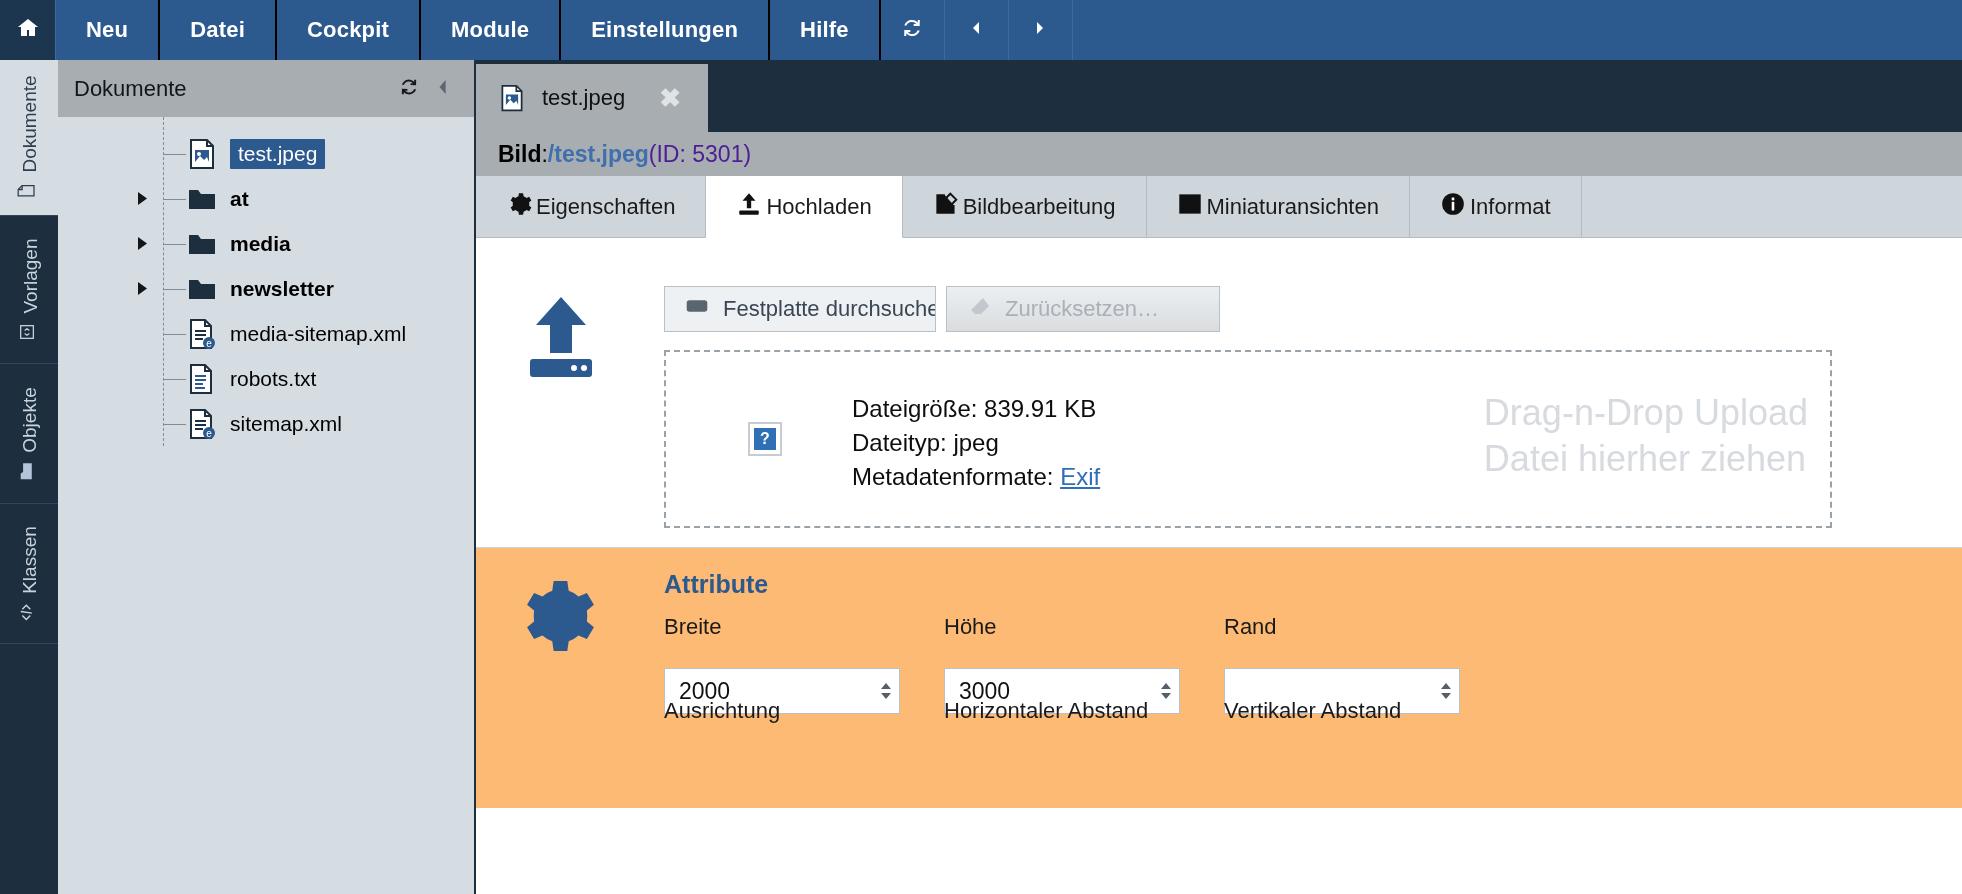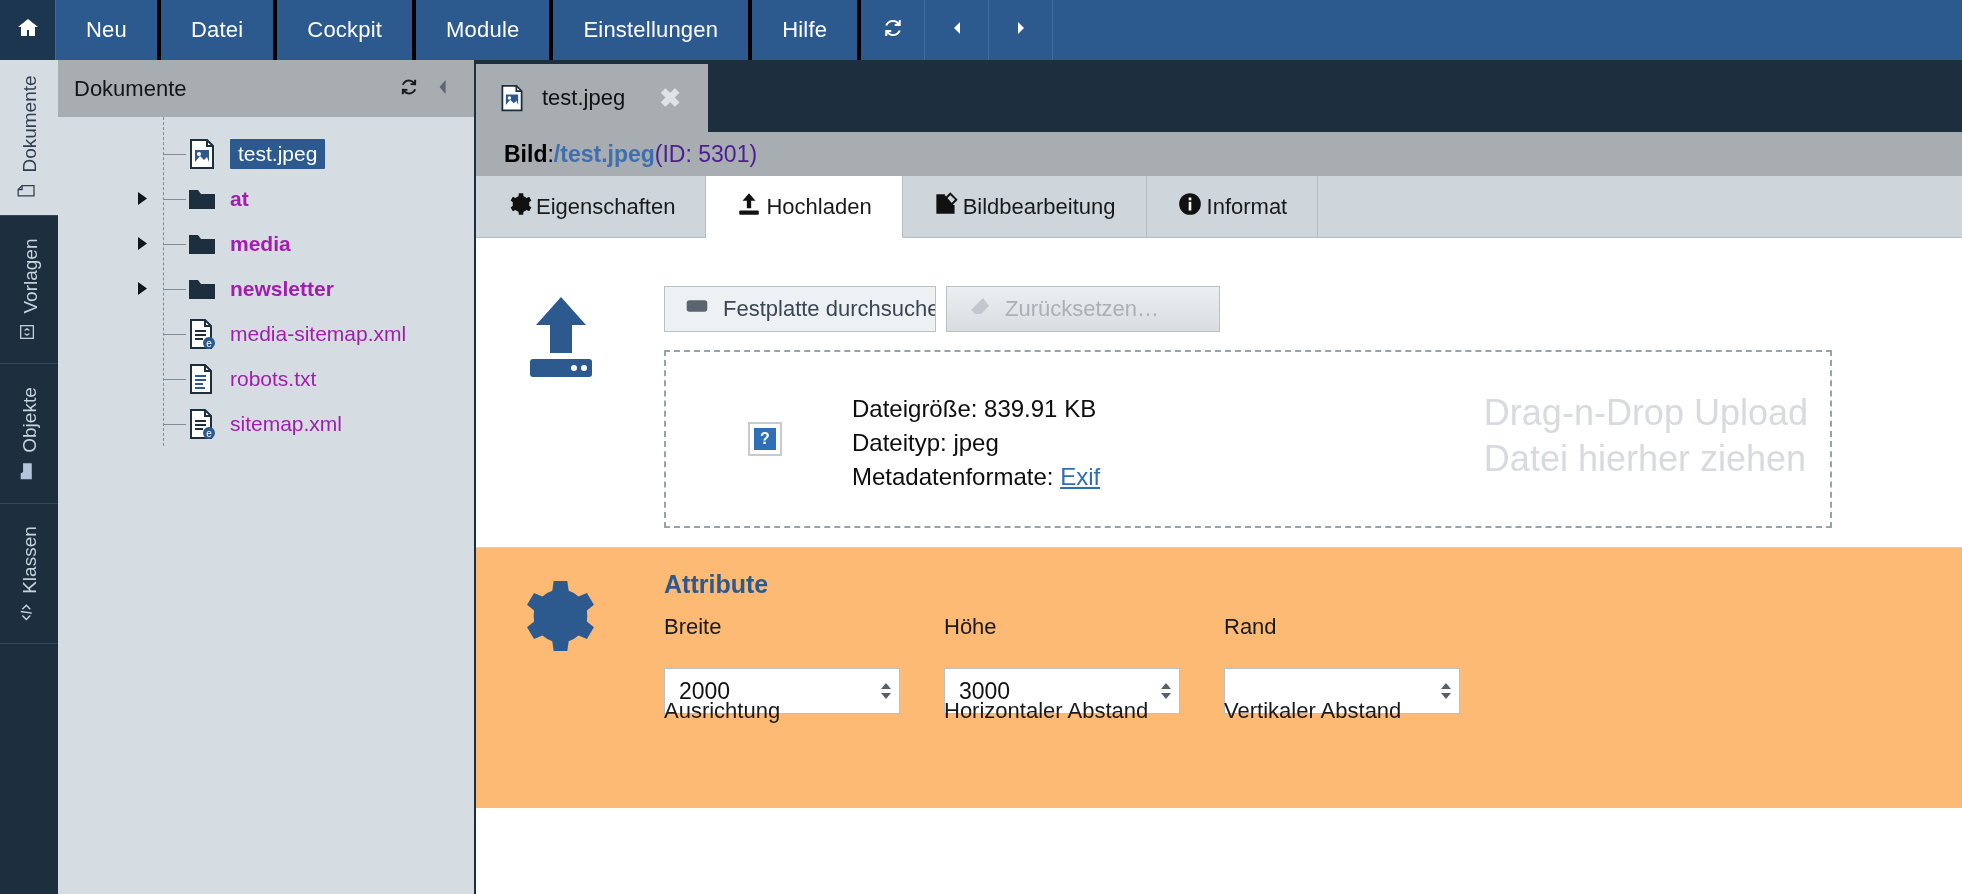--- a/index.html
+++ b/index.html
@@ -24,22 +24,22 @@
     width: 56px; background: #1d364f;
     display: flex; align-items: center; justify-content: center;
     color: #ffffff;
     border-right: 1px solid #3d6b9e;
   }
   .topbar-home svg { width: 24px; height: 24px; fill: #ffffff; }
   .menu-item {
     display: flex; align-items: center; justify-content: center;
     padding: 0 30px;
     color: #ffffff;
-    font-size: 22px; font-weight: normal;
-    border-right: 4px solid #000000;
+    font-size: 22px; font-weight: bold;
+    border-right: 2px solid #000000;
     white-space: nowrap;
     letter-spacing: .2px;
   }
   .menu-icon {
     display: flex; align-items: center; justify-content: center;
     width: 64px;
     border-right: 1px solid #3d6b9e;
     color: #ffffff;
   }
   .menu-icon svg { width: 24px; height: 24px; fill: #ffffff; }
@@ -120,21 +120,21 @@
     width: 22px; height: 1px; background: #7f8d99;
   }
   .tree-icon {
     position: absolute; left: 128px; top: 50%;
     transform: translateY(-50%);
     width: 32px; height: 32px;
   }
   .tree-icon svg { width: 32px; height: 32px; display: block; }
   .tree-label {
     margin-left: 96px;
-    font-size: 21px; color: #a21caf;
+    font-size: 21px; color: #000000;
     white-space: nowrap;
   }
   .tree-label.bold { font-weight: bold; }
   .tree-label.selected {
     background: #2d5a8e; color: #ffffff;
     padding: 3px 8px; border-radius: 1px;
   }
 
   
   .main {
@@ -156,21 +156,21 @@
   .doc-tab .t-label { font-size: 22px; color: #111; }
   .doc-tab .t-close {
     margin-left: 18px;
     font-size: 26px; color: #dfe3e6; font-weight: bold;
     line-height: 1;
   }
 
   .breadcrumb-bar {
     height: 44px; background: #a7adb0;
     display: flex; align-items: center;
-    padding-left: 28px;
+    padding-left: 22px;
     font-size: 23px; color: #000000;
   }
   .breadcrumb-bar b { font-weight: bold; }
   .bc-link { color: #3f6fae; font-weight: bold; }
   .bc-id { color: #4c1d95; }
 
   .tabs {
     height: 62px; background: #cfd6db;
     display: flex; align-items: stretch;
     border-bottom: 1px solid #b4bcc2;
@@ -565,20 +565,30 @@
         <span>Hochladen</span>
       </div>
       <div class="tab">
         <span>
           <svg viewBox="0 0 24 24" fill="none" stroke="#111" stroke-width="1.8">
               <path d="M19 13v7H4V4h7"></path>
               <path d="M16 2.5 21.5 8 12 17.5H6.5V12z" fill="none"></path>
             </svg>
         </span>
         <span>Bildbearbeitung</span>
+      </div>
+      <div class="tab">
+        <span>
+          <svg viewBox="0 0 24 24" fill="none" stroke="#111" stroke-width="1.8">
+              <rect x="3" y="4" width="18" height="16"></rect>
+              <circle cx="8.5" cy="9" r="1.5" fill="#111"></circle>
+              <path d="M4 19l5-7 4 4 3-3 4 6z" fill="#111" stroke="none"></path>
+            </svg>
+        </span>
+        <span>Miniaturansichten</span>
       </div>
       <div class="tab">
         <span>
           <svg viewBox="0 0 24 24">
               <circle cx="12" cy="12" r="10"></circle>
               <rect x="10.8" y="10" width="2.4" height="8" fill="#fff"></rect>
               <rect x="10.8" y="6" width="2.4" height="2.6" fill="#fff"></rect>
             </svg>
         </span>
         <span>Informat</span>

